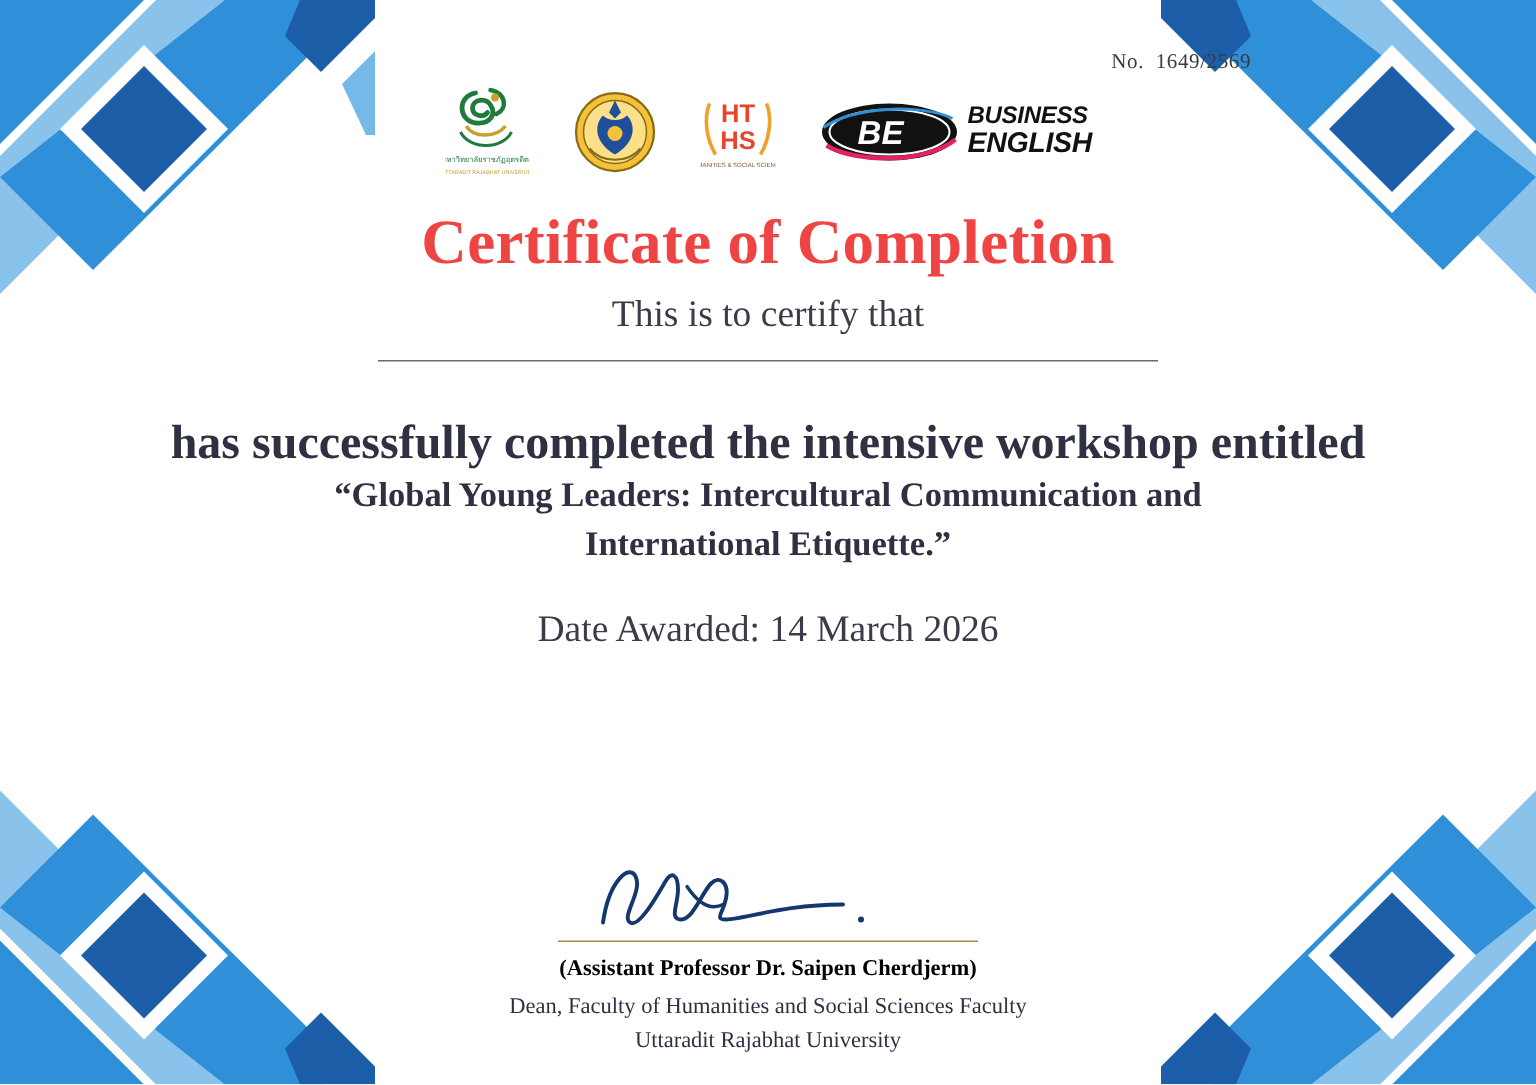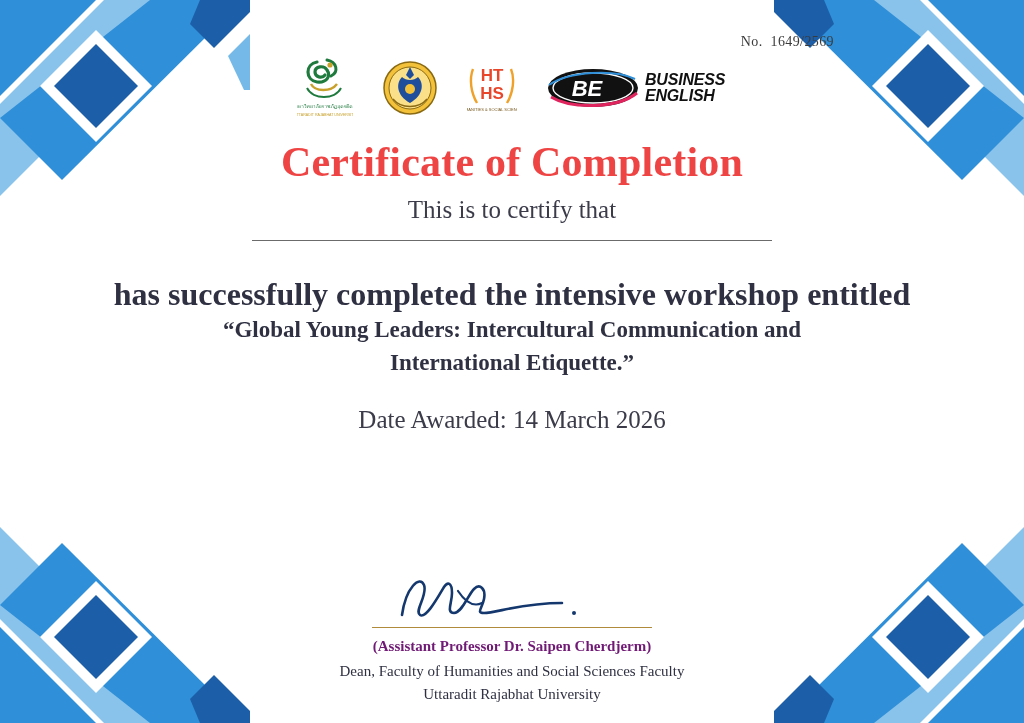--- a/index.html
+++ b/index.html
@@ -82,21 +82,21 @@
     text-decoration: underline;
   }
   .be-text {
     line-height: 1.02;
     font-family: "Liberation Sans", sans-serif;
     font-weight: bold;
     font-style: italic;
     color: #111111;
   }
   .be-text .l1 { font-size: 16px; letter-spacing: -0.2px; display: block; }
-  .be-text .l2 { font-size: 16px; letter-spacing: -0.2px; display: block; }
+  .be-text .l2 { font-size: 19px; letter-spacing: -0.2px; display: block; }
 
   
   .content {
     position: absolute;
     top: 130px;
     left: 110px;
     width: 804px;
     text-align: center;
   }
   .title {
@@ -158,21 +158,21 @@
   }
   .sig-rule {
     width: 280px;
     height: 1px;
     background: #b08b3c;
     margin: 2px auto 0 auto;
   }
   .signer {
     font-size: 15px;
     font-weight: bold;
-    color: #701a75;
+    color: #000000;
     margin-top: 10px;
     font-family: "Liberation Serif", serif;
   }
   .role {
     font-size: 15px;
     color: #2f3142;
     margin-top: 8px;
   }
   .org {
     font-size: 15px;

